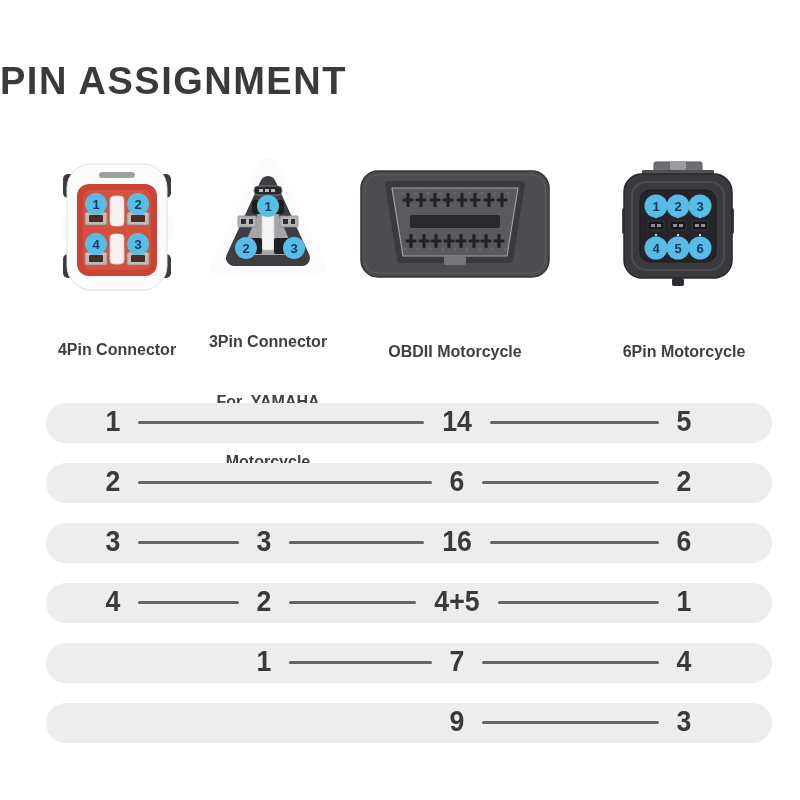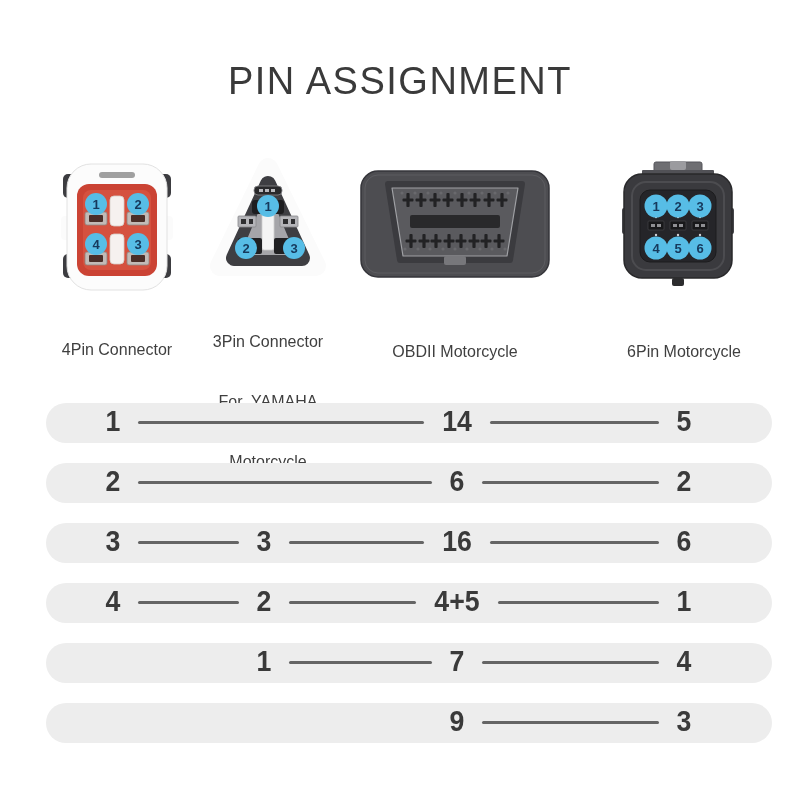--- a/index.html
+++ b/index.html
@@ -1,22 +1,22 @@
 <!DOCTYPE html>
 <html><head>
 <meta charset="utf-8">
 <style>
   html,body{margin:0;padding:0;background:#fff;}
   .canvas{position:relative;width:800px;height:800px;background:#ffffff;overflow:hidden;
           font-family:"Liberation Sans",sans-serif;}
-  .page-title{position:absolute;top:60px;left:0;width:800px;text-align:center;
-          font-size:38px;font-weight:normal;letter-spacing:1.5px;color:#3a3a3a;margin:0;}
+  .page-title{position:absolute;top:60px;left:0;width:800px;text-align:left;
+          font-size:38px;font-weight:bold;letter-spacing:1.5px;color:#3a3a3a;margin:0;}
   .connector{position:absolute;}
   .connector-label{position:absolute;width:170px;text-align:center;font-size:16px;
-          font-weight:normal;line-height:20px;color:#3f3f3f;white-space:pre;}
+          font-weight:bold;line-height:20px;color:#3f3f3f;white-space:pre;}
   .pin-row{position:absolute;left:46px;width:726px;height:40px;background:#ededed;
           border-radius:21px;}
   .pin-num{position:absolute;top:50%;transform:translate(-50%,-54%) scaleX(0.92);
           font-size:29px;font-weight:bold;color:#3a3a3a;white-space:nowrap;}
   .pin-line{position:absolute;top:18px;height:3px;background:#656565;border-radius:2px;}
   svg text{font-family:"Liberation Sans",sans-serif;font-weight:bold;}
 </style>
 </head>
 <body>
 

